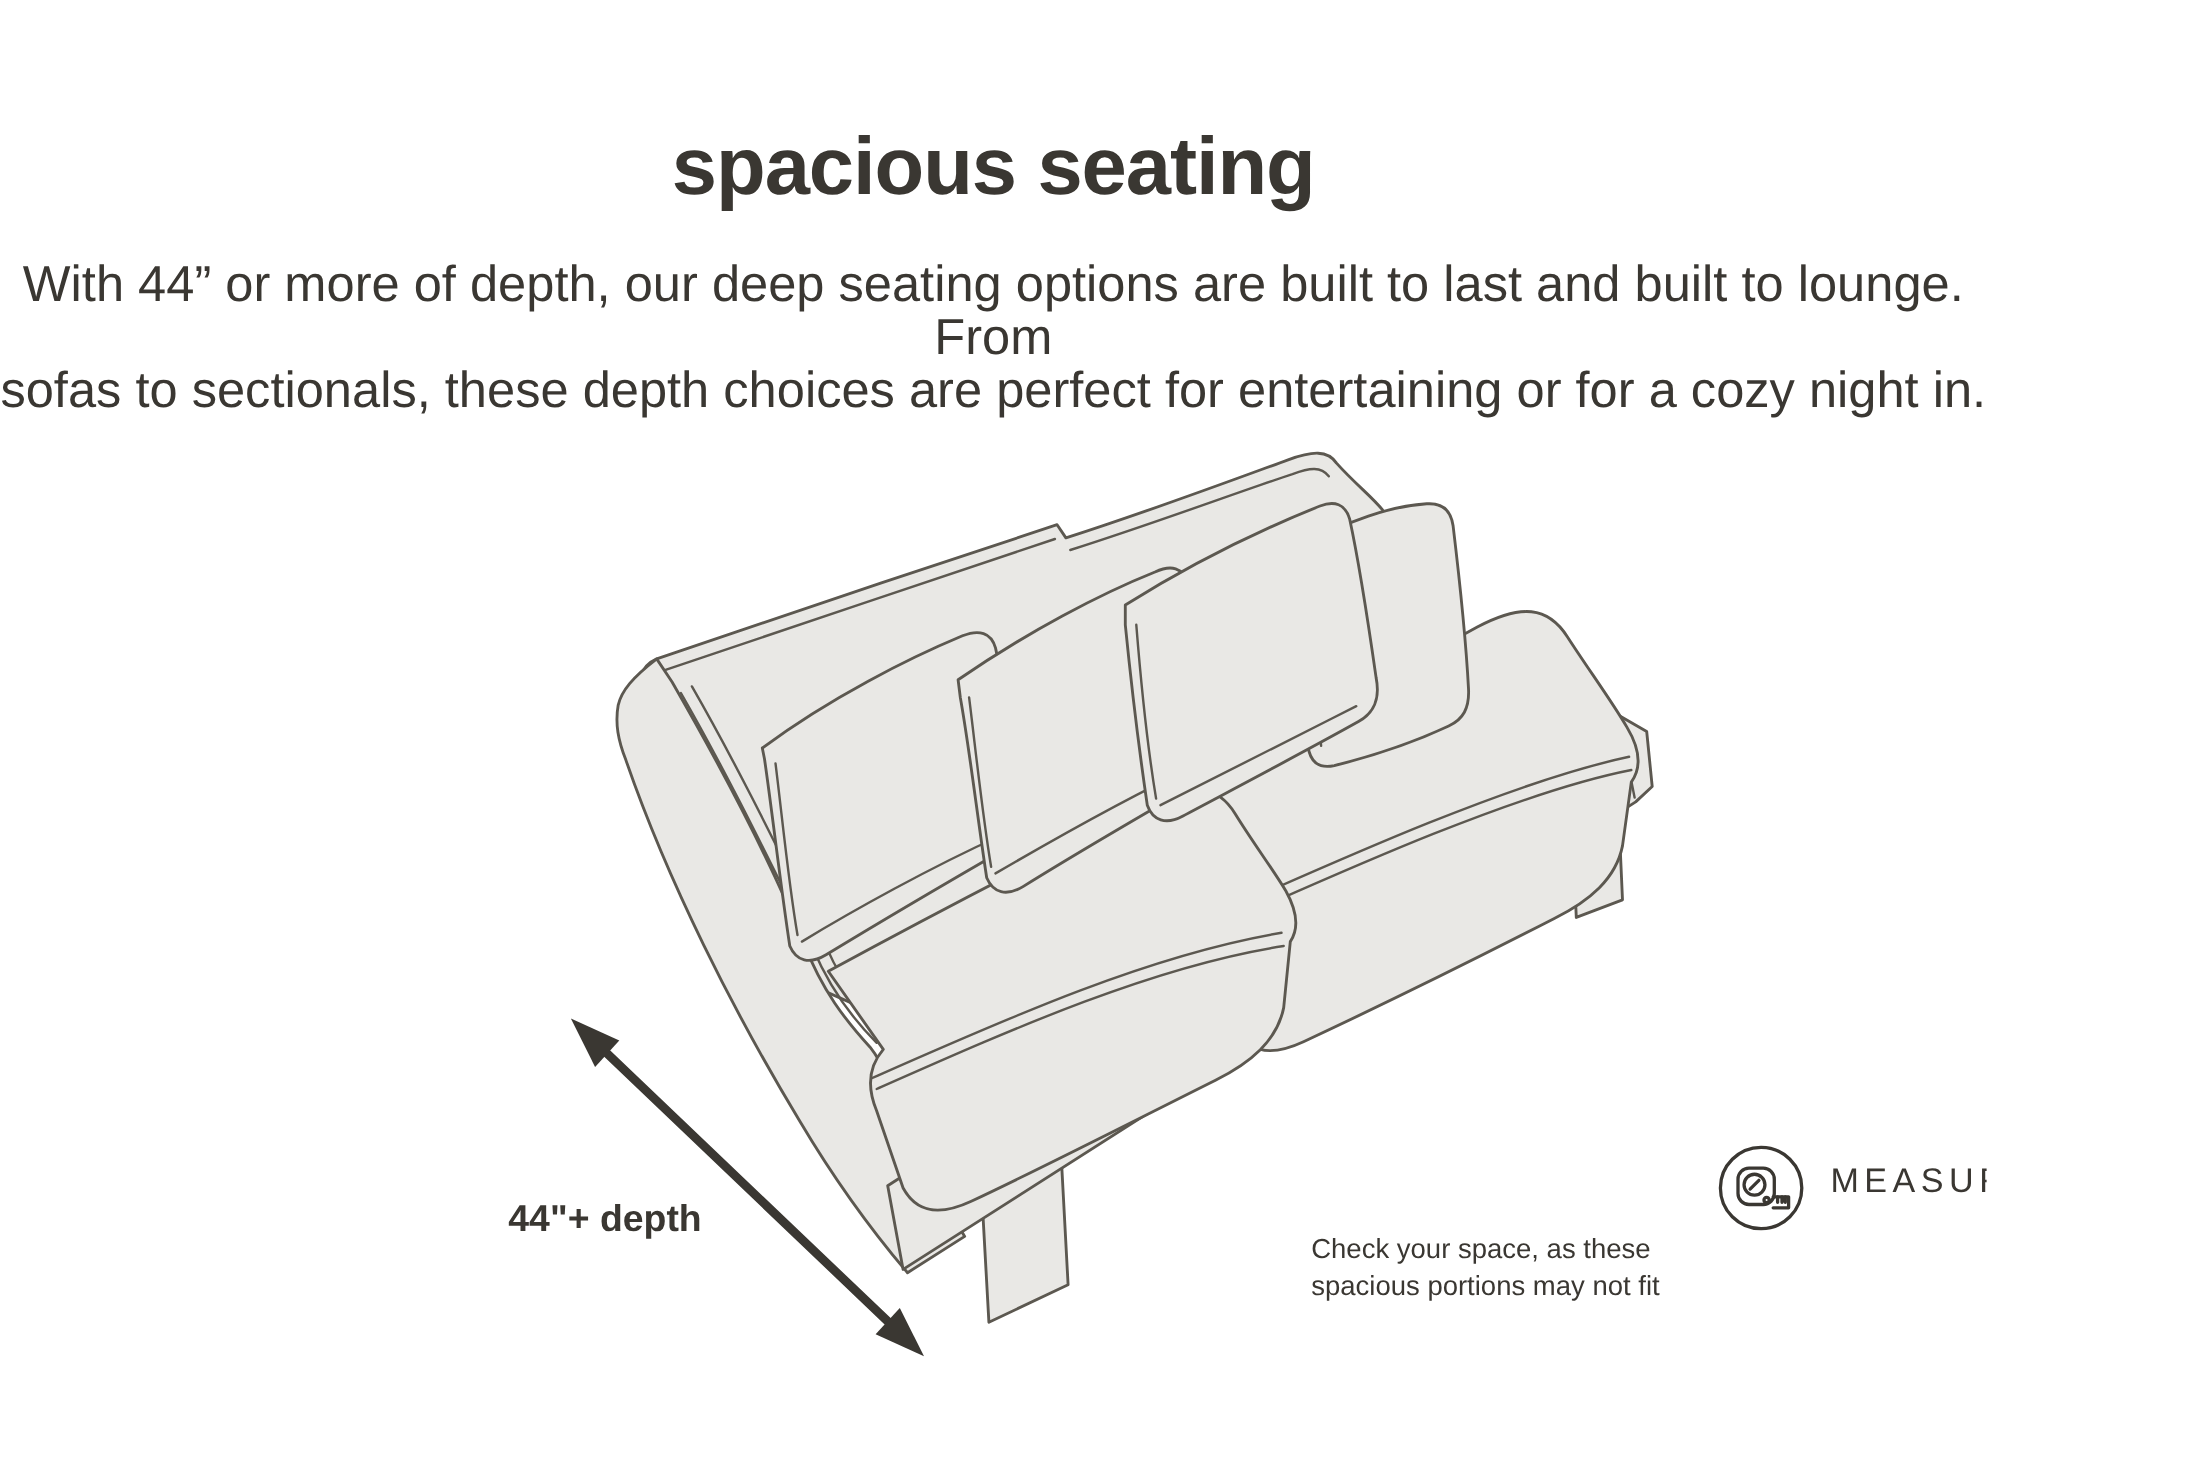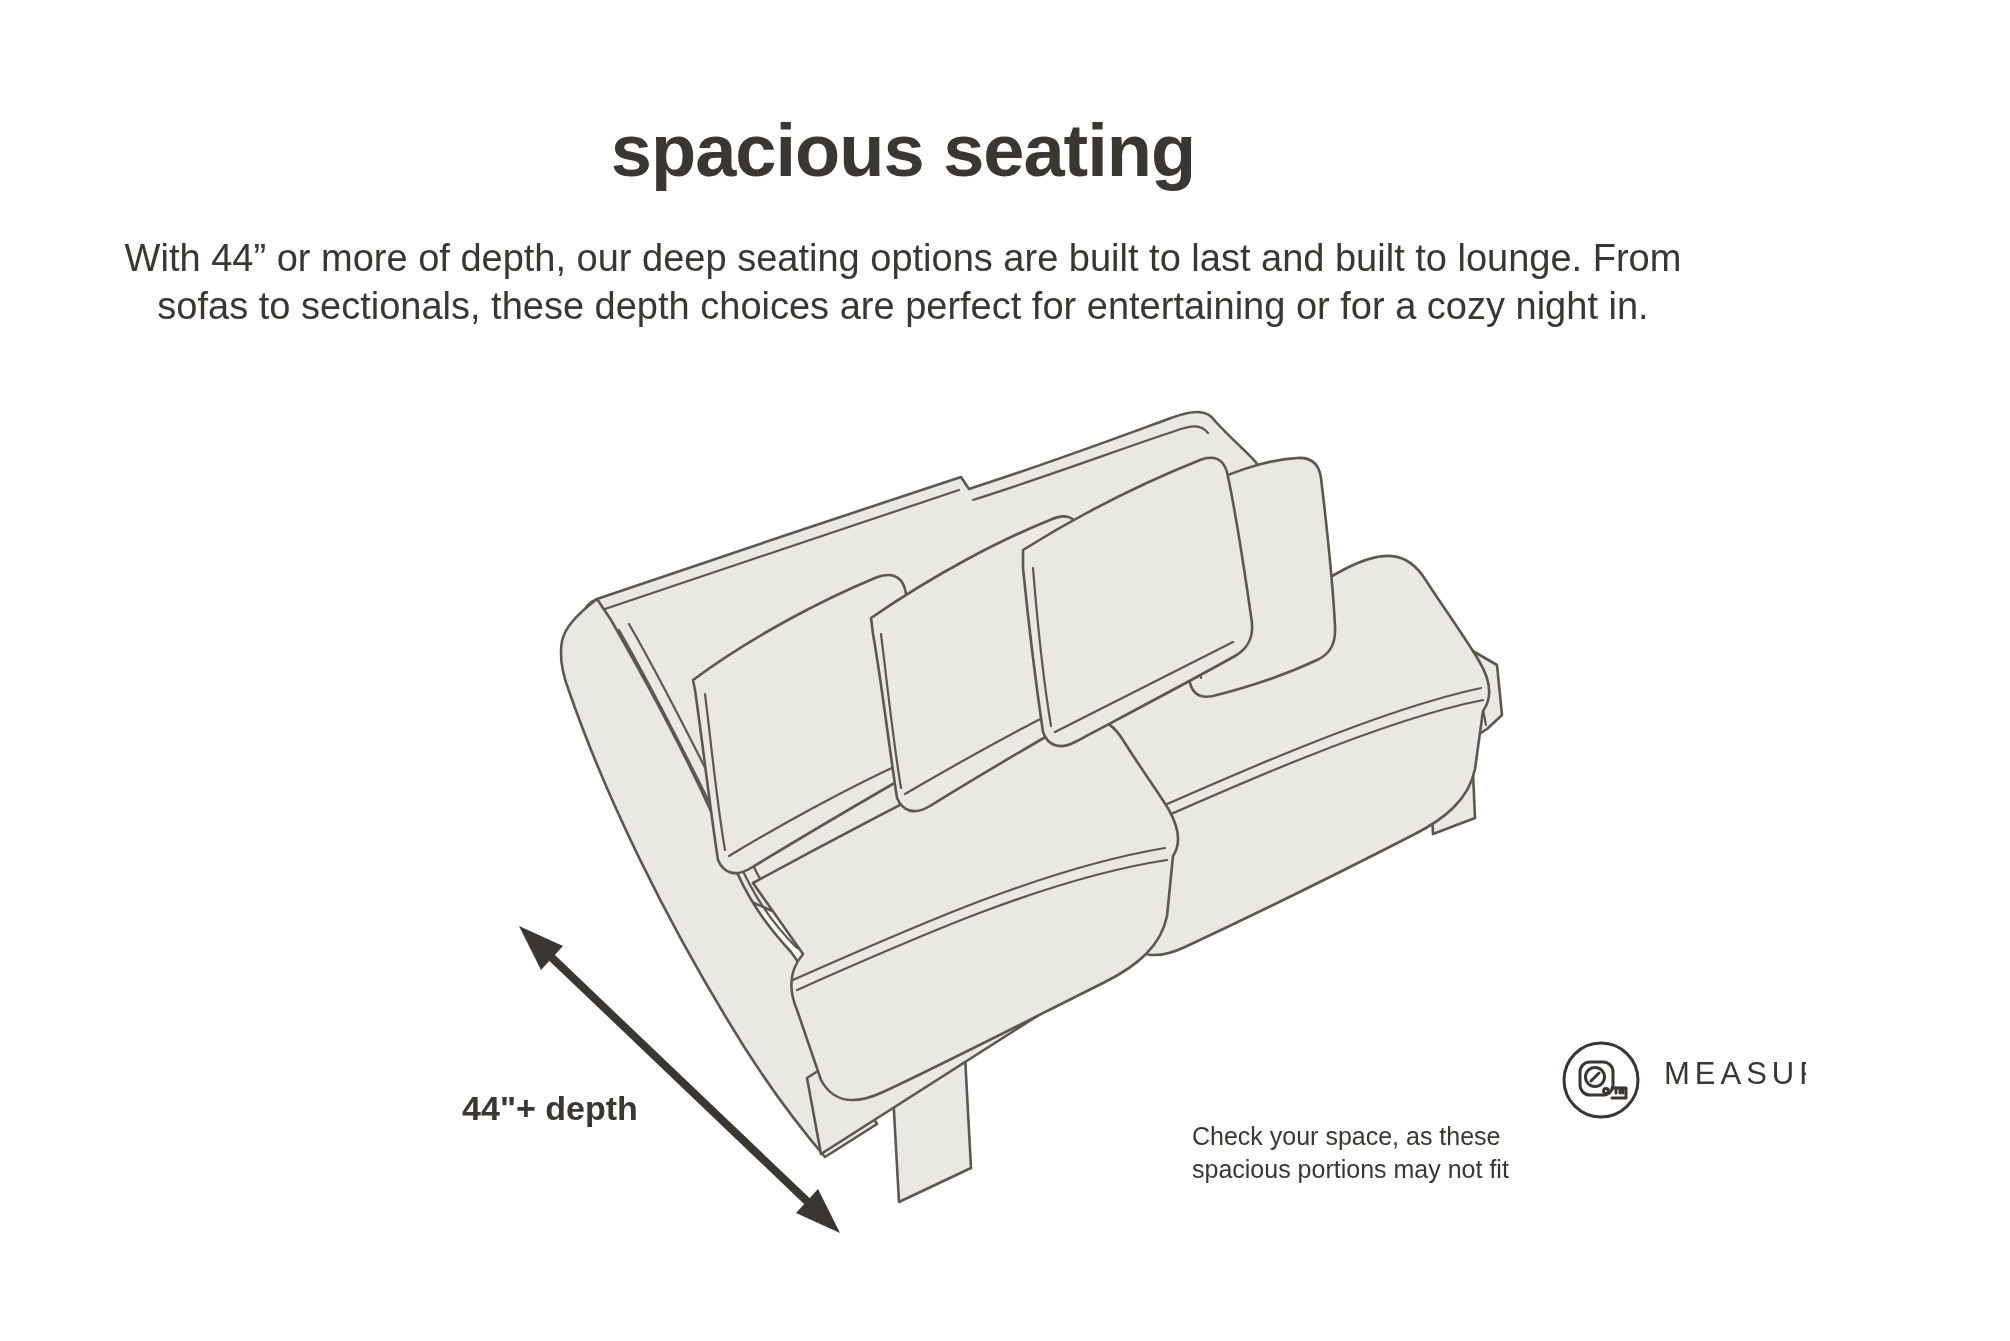--- a/index.html
+++ b/index.html
@@ -6,21 +6,21 @@
   #canvas{
     position:relative;width:1806px;height:1341px;background:#ffffff;overflow:hidden;
     font-family:"Liberation Sans","DejaVu Sans",sans-serif;color:#3a3732;
   }
   .page-title{
     position:absolute;left:0;right:0;top:114px;text-align:center;
     font-size:74px;font-weight:bold;line-height:1;letter-spacing:-1px;color:#3a3732;
   }
   .page-desc{
     position:absolute;left:0;right:0;top:234px;text-align:center;
-    font-size:38px;line-height:48px;color:#3a3732;
+    font-size:46px;line-height:48px;color:#3a3732;
   }
   .sofa-wrap{position:absolute;left:545px;top:378px;width:960px;height:840px;}
   .arrow-wrap{position:absolute;left:490px;top:897px;width:380px;height:370px;}
   .depth-label{
     position:absolute;left:430px;top:1091px;width:240px;text-align:center;
     font-size:34px;font-weight:bold;line-height:1;color:#3a3732;
   }
   .mu-icon{position:absolute;left:1560px;top:1039px;width:82px;height:82px;}
   .mu-heading{
     position:absolute;left:1664px;top:1058px;font-size:31px;font-weight:normal;

